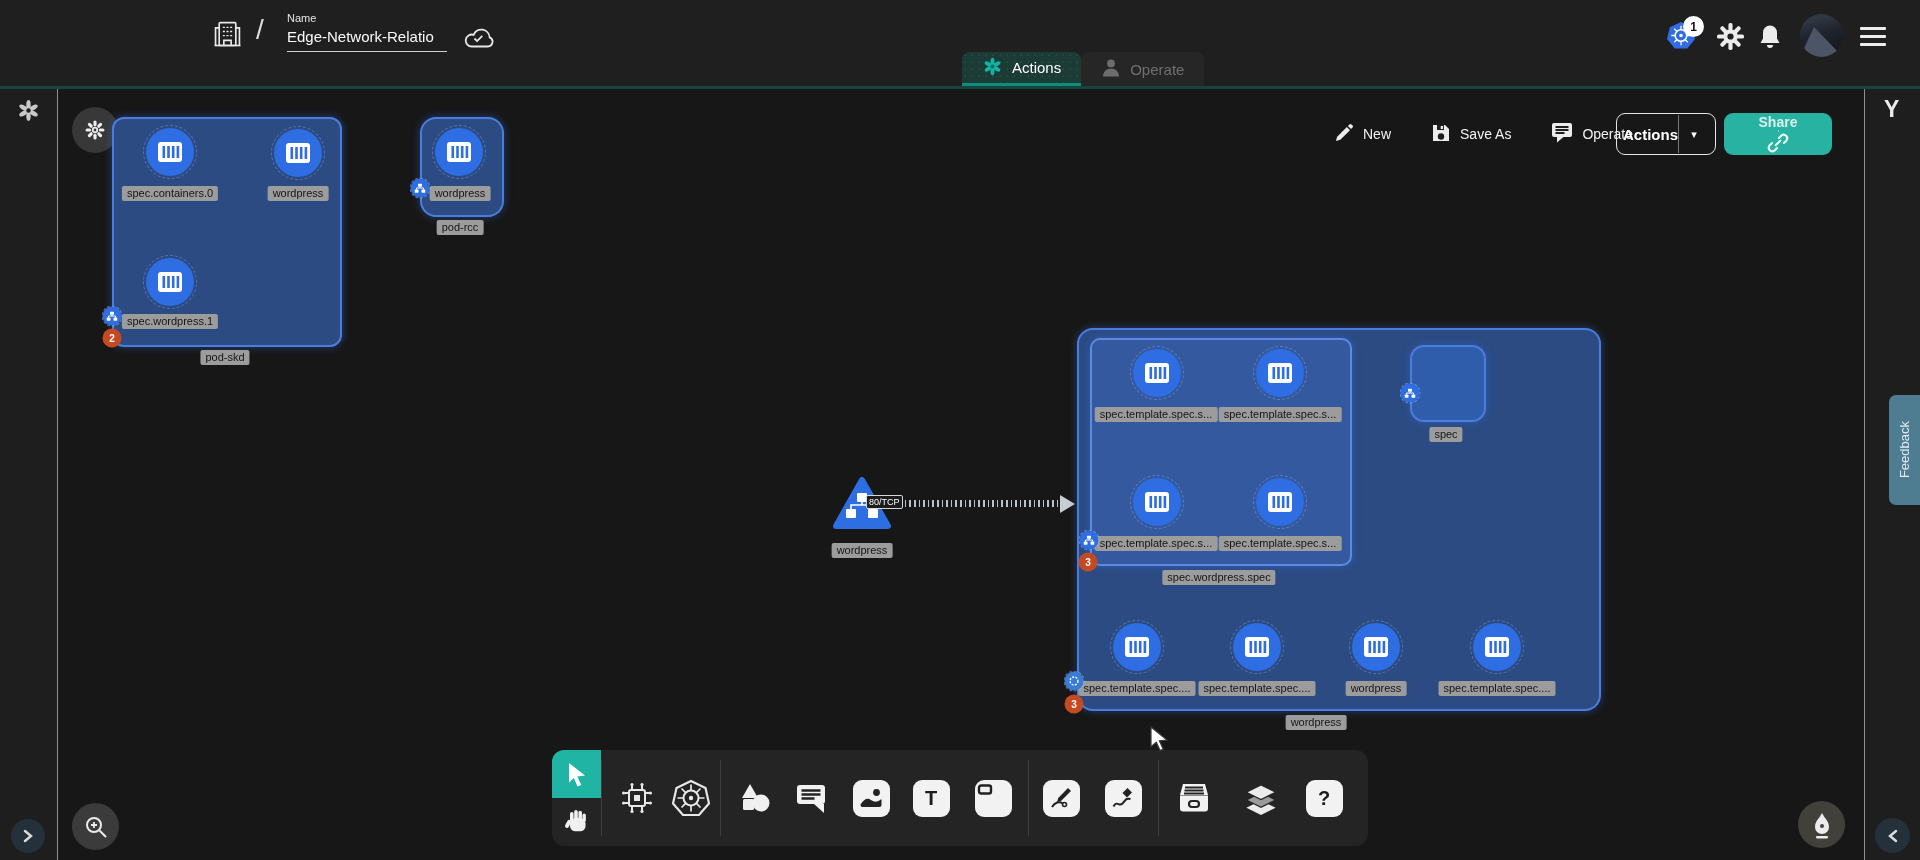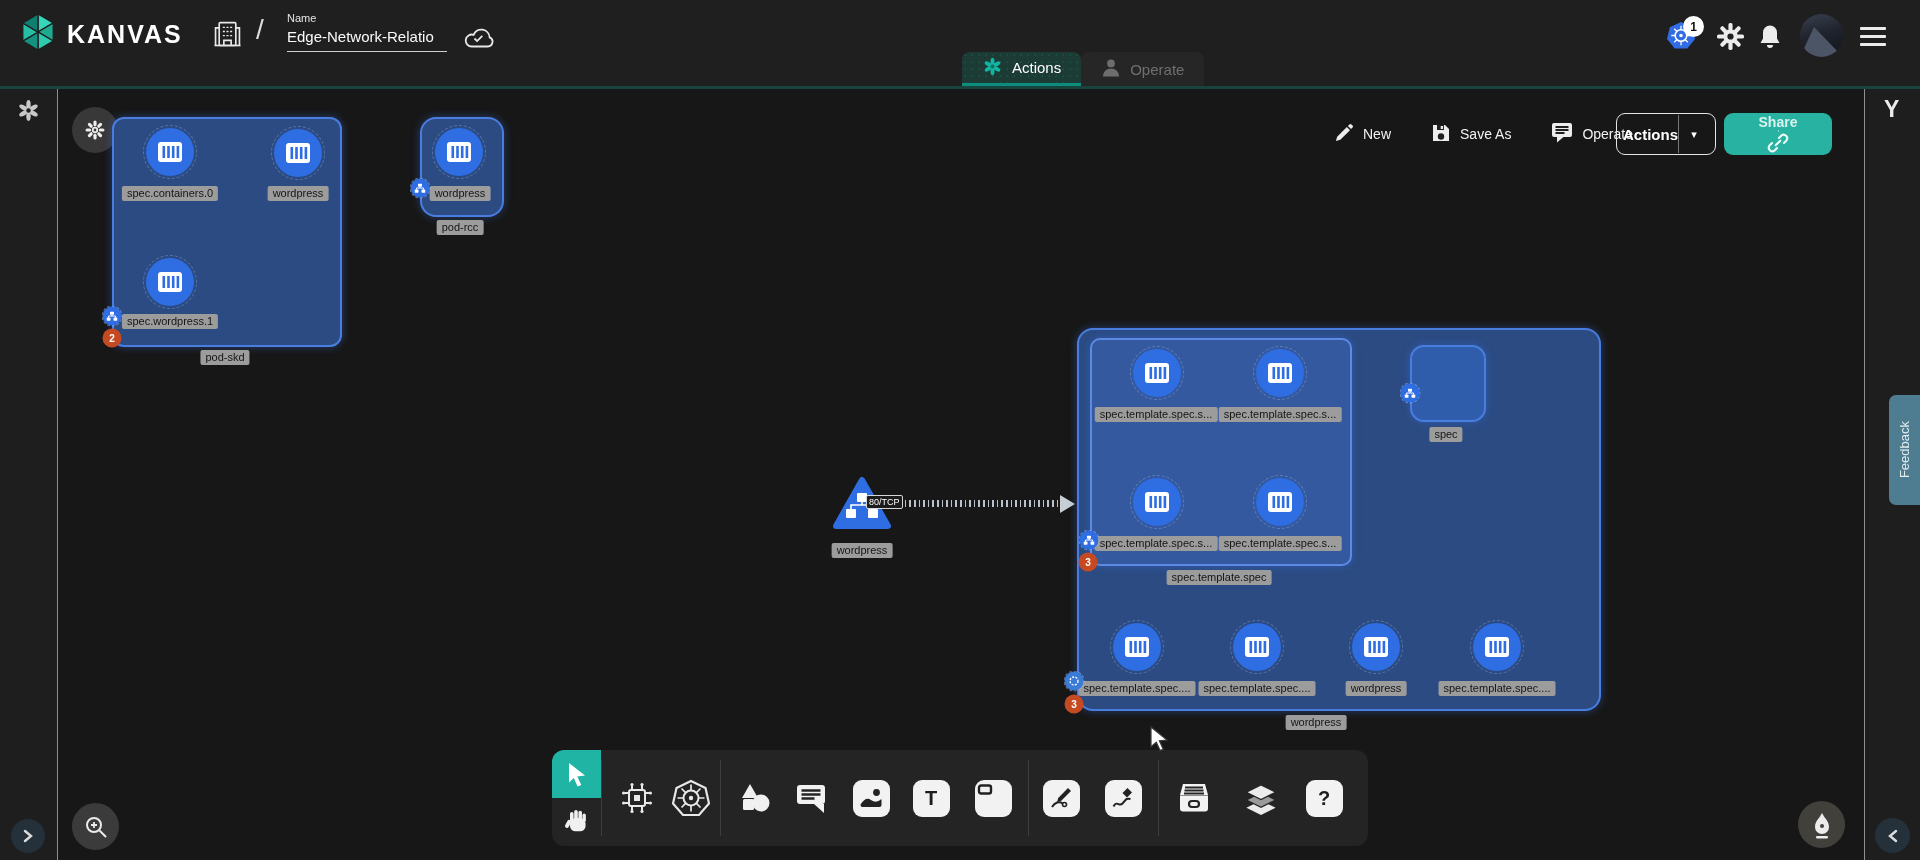--- a/index.html
+++ b/index.html
@@ -87,35 +87,20 @@
   .tile{width:37px;height:37px;background:#f2f2f2;border-radius:9px;display:flex;align-items:center;
        justify-content:center;color:#1d1d1d;font-weight:bold;font-size:20px;position:relative;}
   .cursor-arrow{position:absolute;left:1148px;top:726px;}
 </style>
 </head>
 <body>
 
 <div class="app">
 
   <div class="hdr">
-    <div class="logo">
-      <span>
-        <svg width="42" height="40" viewBox="0 0 42 42">
-          <g stroke="#1f1f1f" stroke-width="1.4">
-            <polygon points="21,2 37,11.5 21,21" fill="#35d6bb"></polygon>
-            <polygon points="37,11.5 37,30.5 21,21" fill="#1fa98f"></polygon>
-            <polygon points="37,30.5 21,40 21,21" fill="#2ec9ae"></polygon>
-            <polygon points="21,40 5,30.5 21,21" fill="#149180"></polygon>
-            <polygon points="5,30.5 5,11.5 21,21" fill="#27bfa4"></polygon>
-            <polygon points="5,11.5 21,2 21,21" fill="#0f7f6f"></polygon>
-          </g>
-        </svg>
-      </span>
-      <span class="logo-text">KANVAS</span>
-    </div>
     <span class="hdr-building">
       <svg width="27" height="32" viewBox="0 0 26 30" stroke="#e8e8e8" fill="none" stroke-width="1.6">
         <rect x="5" y="6" width="16" height="22" rx="1"></rect>
         <path d="M1.5 28 v-17 h3.5 M21 11 h3.5 v17"></path>
         <path d="M9.5 28 v-5 h7 v5"></path>
         <g stroke-width="1.3">
             <path d="M8.5 10.5 h2 M12 10.5 h2 M15.5 10.5 h2 M8.5 14.5 h2 M12 14.5 h2 M15.5 14.5 h2 M8.5 18.5 h2 M12 18.5 h2 M15.5 18.5 h2"></path>
           </g>
         <path d="M0.5 28 h25"></path>
       </svg>
@@ -458,21 +443,21 @@
   <span class="nlabel" style="left:1280px;top:536px;">spec.template.spec.s...</span>
   <span class="badge blue" style="left:1089px;top:540px;">
     <svg width="11" height="10" viewBox="0 0 11 10">
         <rect x="3.5" y="0" width="4" height="3.2" rx="0.6" fill="#fff"></rect>
         <rect x="0" y="6" width="4" height="3.2" rx="0.6" fill="#fff"></rect>
         <rect x="7" y="6" width="4" height="3.2" rx="0.6" fill="#fff"></rect>
         <path d="M5.5 3.2 v1.3 M2 6 V4.5 h7 V6" stroke="#fff" stroke-width="1" fill="none"></path>
       </svg>
   </span>
   <span class="badge red" style="left:1088px;top:562px;">3</span>
-  <span class="nlabel" style="left:1219px;top:570px;">spec.template.spec</span>
+  <span class="nlabel" style="left:1219px;top:570px;">spec.wordpress.spec</span>
 
   <div class="grp specnode" style="left:1410px;top:345px;width:72px;height:73px;"></div>
   <span class="badge blue" style="left:1410px;top:393px;">
     <svg width="11" height="10" viewBox="0 0 11 10">
         <rect x="3.5" y="0" width="4" height="3.2" rx="0.6" fill="#fff"></rect>
         <rect x="0" y="6" width="4" height="3.2" rx="0.6" fill="#fff"></rect>
         <rect x="7" y="6" width="4" height="3.2" rx="0.6" fill="#fff"></rect>
         <path d="M5.5 3.2 v1.3 M2 6 V4.5 h7 V6" stroke="#fff" stroke-width="1" fill="none"></path>
       </svg>
   </span>

